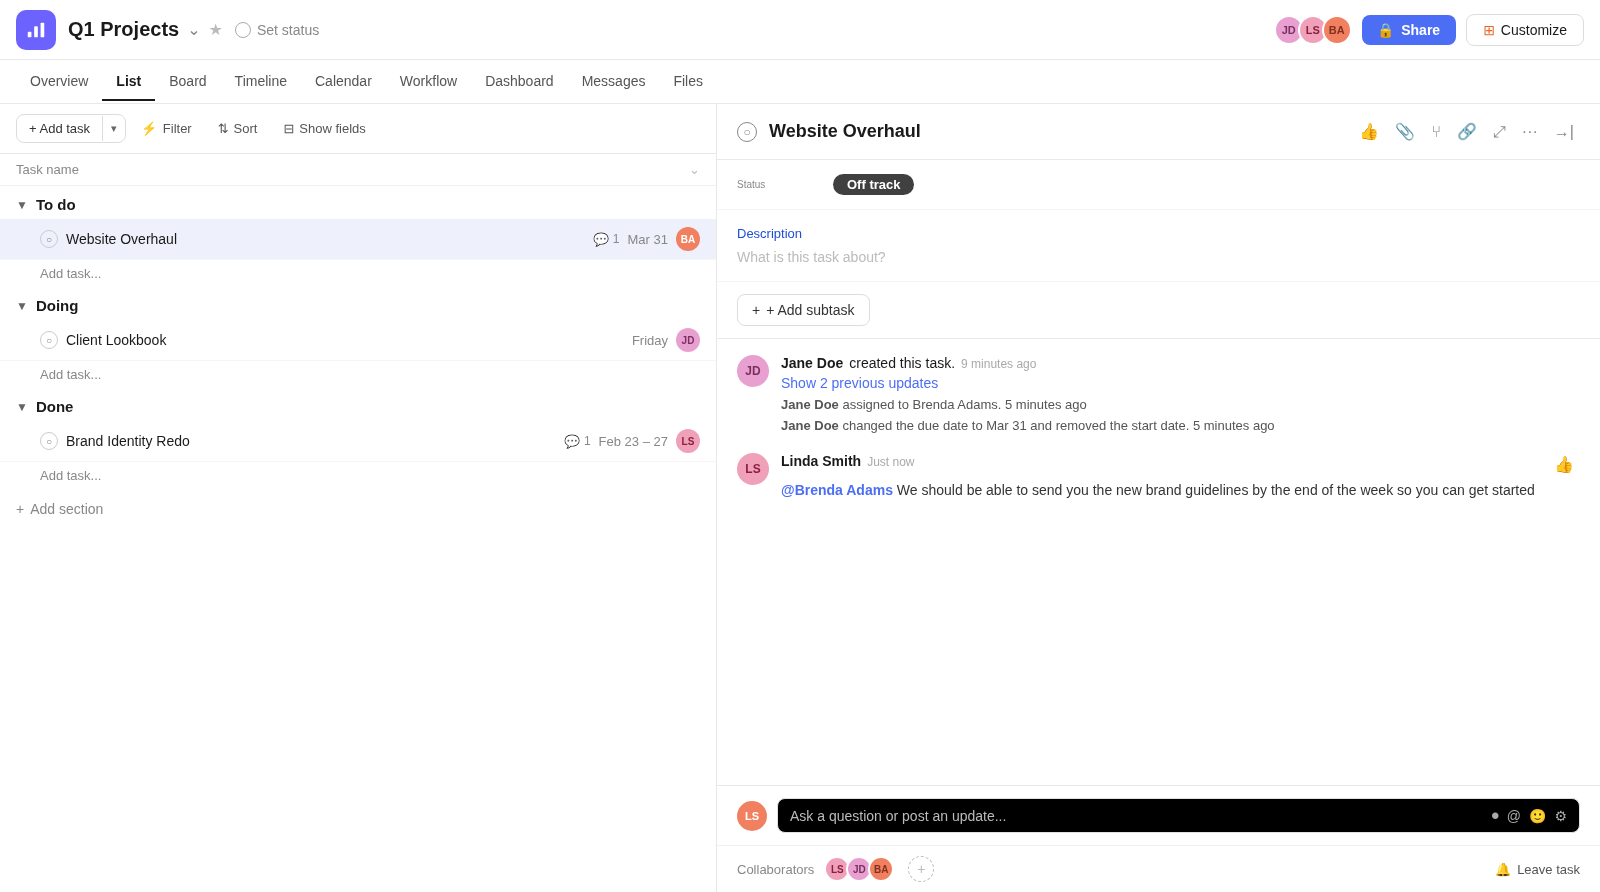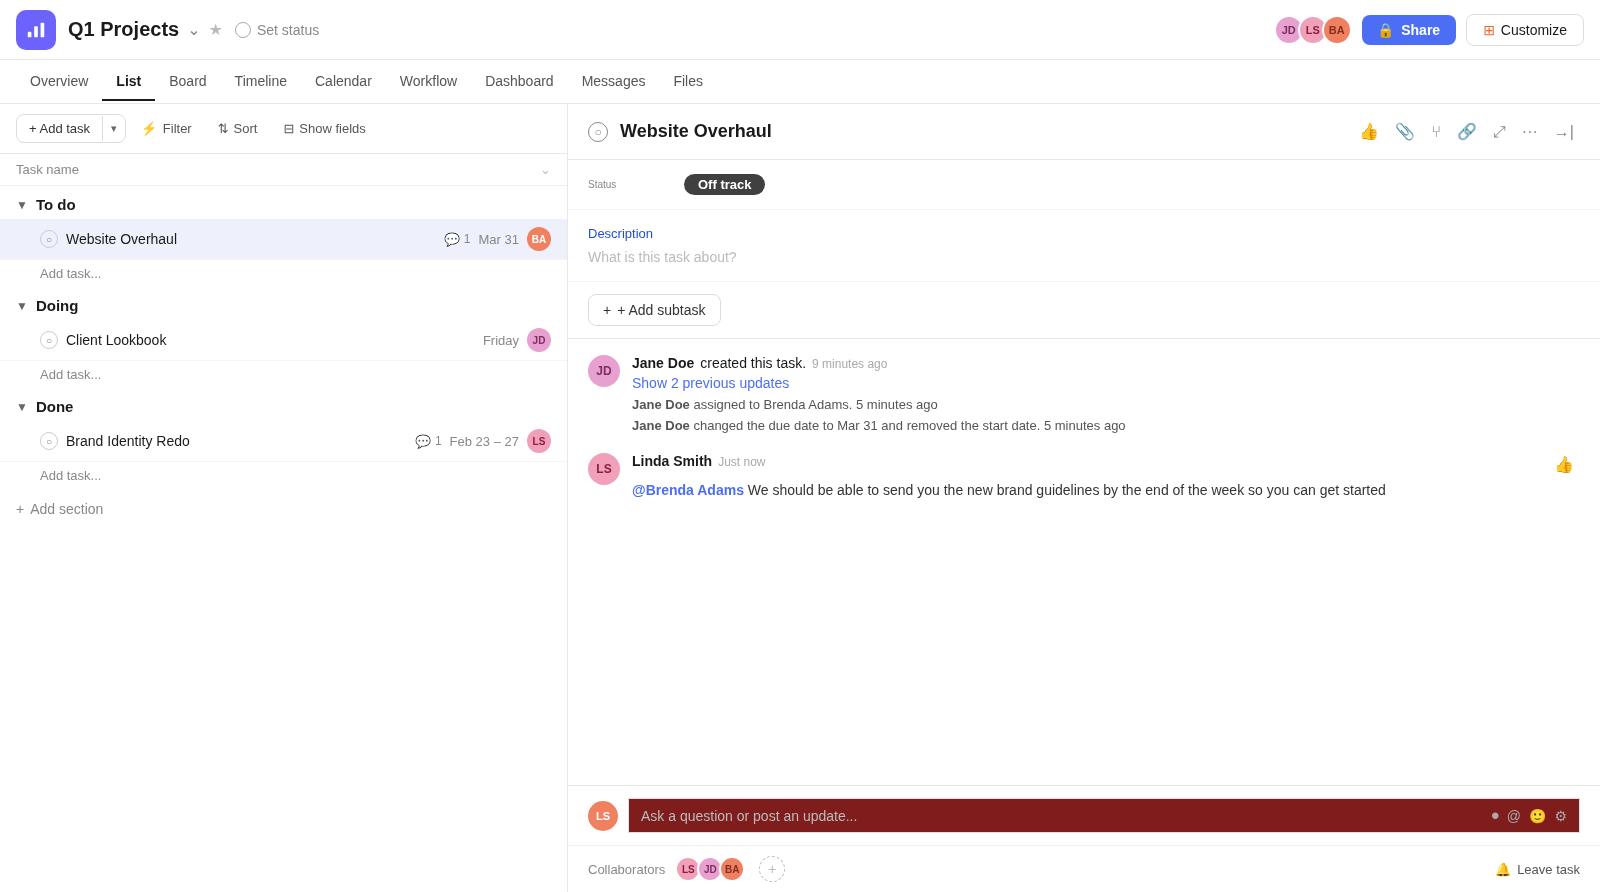--- a/index.html
+++ b/index.html
@@ -26,21 +26,21 @@
 
     
     .nav-tabs { display: flex; align-items: center; padding: 0 16px; border-bottom: 1px solid #e8e8e8; height: 44px; }
     .nav-tab { padding: 10px 14px; font-size: 14px; color: #555; cursor: pointer; border-bottom: 2px solid transparent; margin-bottom: -1px; white-space: nowrap; }
     .nav-tab.active { color: #1a1a1a; font-weight: 600; border-bottom-color: #1a1a1a; }
 
     
     .main-layout { display: flex; height: calc(100vh - 104px); overflow: hidden; }
 
     
-    .left-panel { width: 568px; flex-shrink: 0; border-right: 1px solid #e8e8e8; display: flex; flex-direction: column; overflow: hidden; }
+    .left-panel { width: 717px; flex-shrink: 0; border-right: 1px solid #e8e8e8; display: flex; flex-direction: column; overflow: hidden; }
 
     
     .toolbar { display: flex; align-items: center; padding: 10px 16px; gap: 6px; border-bottom: 1px solid #e8e8e8; }
     .add-task-btn { display: flex; align-items: center; background: white; border: 1.5px solid #ddd; border-radius: 8px; overflow: hidden; cursor: pointer; }
     .add-task-main { padding: 6px 12px; font-size: 13px; font-weight: 500; display: flex; align-items: center; gap: 4px; color: #333; }
     .add-task-caret { padding: 6px 8px; border-left: 1px solid #ddd; color: #666; font-size: 11px; }
     .toolbar-btn { display: flex; align-items: center; gap: 5px; padding: 6px 10px; color: #555; cursor: pointer; font-size: 13px; border-radius: 6px; background: none; border: none; }
 
     
     .task-list { flex: 1; overflow-y: auto; padding-bottom: 20px; }
@@ -97,21 +97,21 @@
     .activity-time { color: #aaa; font-size: 12px; }
     .activity-text { font-size: 14px; color: #333; line-height: 1.5; }
     .show-prev { color: #4c6ef5; font-size: 14px; cursor: pointer; margin-bottom: 4px; }
     .activity-sub { font-size: 13px; color: #555; line-height: 1.6; }
     .activity-mention { color: #4c6ef5; font-weight: 600; }
     .like-btn { background: none; border: none; cursor: pointer; color: #aaa; font-size: 16px; margin-left: auto; align-self: flex-start; padding: 2px 6px; }
 
     
     .comment-input-row { display: flex; align-items: center; gap: 10px; padding: 12px 20px; border-top: 1px solid #e8e8e8; }
     .comment-input-avatar { width: 30px; height: 30px; border-radius: 50%; background: #f08060; display: flex; align-items: center; justify-content: center; font-size: 11px; font-weight: 700; color: white; flex-shrink: 0; }
-    .comment-input-box { flex: 1; border: 1.5px solid #e0e0e0; border-radius: 0; padding: 8px 12px; font-size: 14px; color: #333; background: #7f1d1d; display: flex; align-items: center; justify-content: space-between; }
+    .comment-input-box { flex: 1; border: 1.5px solid #e0e0e0; border-radius: 8px; padding: 8px 12px; font-size: 14px; color: #333; background: #000000; display: flex; align-items: center; justify-content: space-between; }
     .comment-placeholder { color: #bbb; font-size: 14px; }
     .comment-input-icons { display: flex; align-items: center; gap: 8px; color: #aaa; }
 
     
     .collaborators-row { display: flex; align-items: center; padding: 10px 20px; border-top: 1px solid #f0f0f0; gap: 10px; }
     .collab-label { color: #888; font-size: 13px; }
     .collab-avatars { display: flex; align-items: center; gap: -4px; }
     .collab-add { width: 26px; height: 26px; border-radius: 50%; border: 1.5px dashed #bbb; display: flex; align-items: center; justify-content: center; color: #bbb; font-size: 14px; cursor: pointer; margin-left: 4px; }
     .leave-task-btn { margin-left: auto; display: flex; align-items: center; gap: 6px; background: none; border: none; cursor: pointer; color: #555; font-size: 13px; font-weight: 500; }
 

